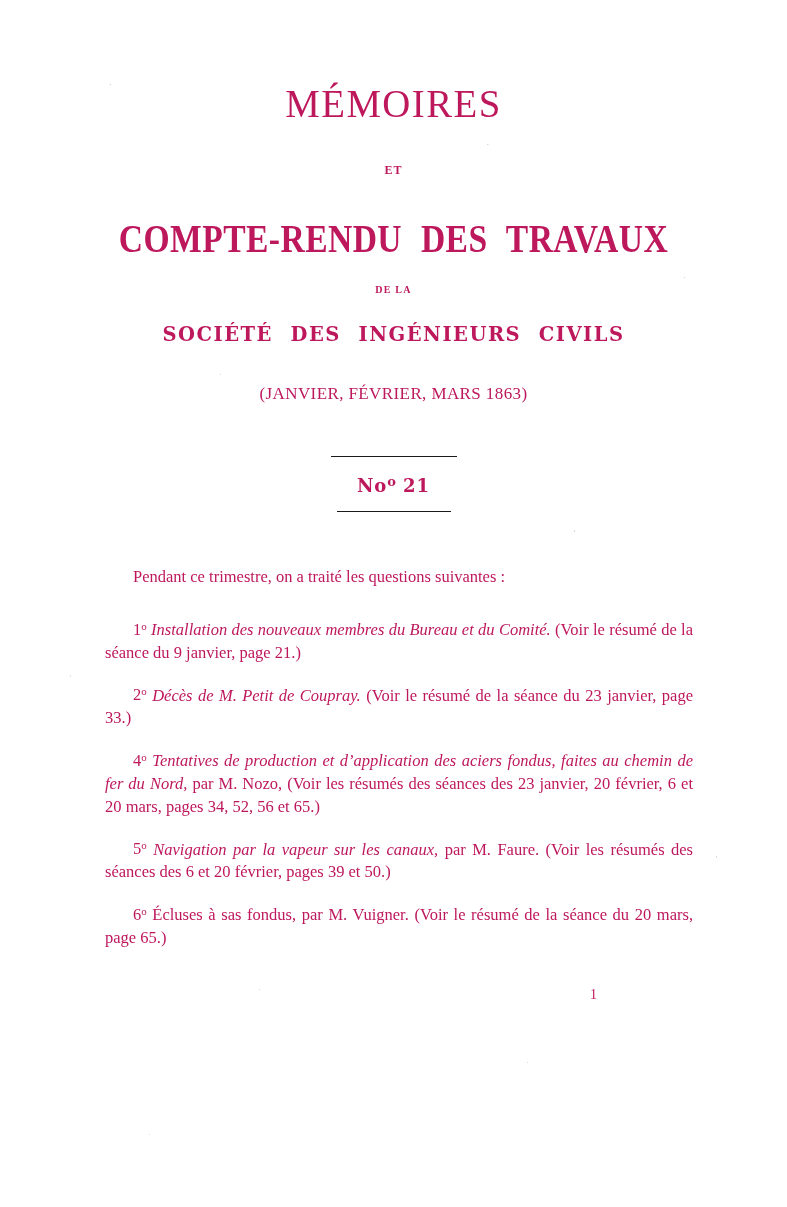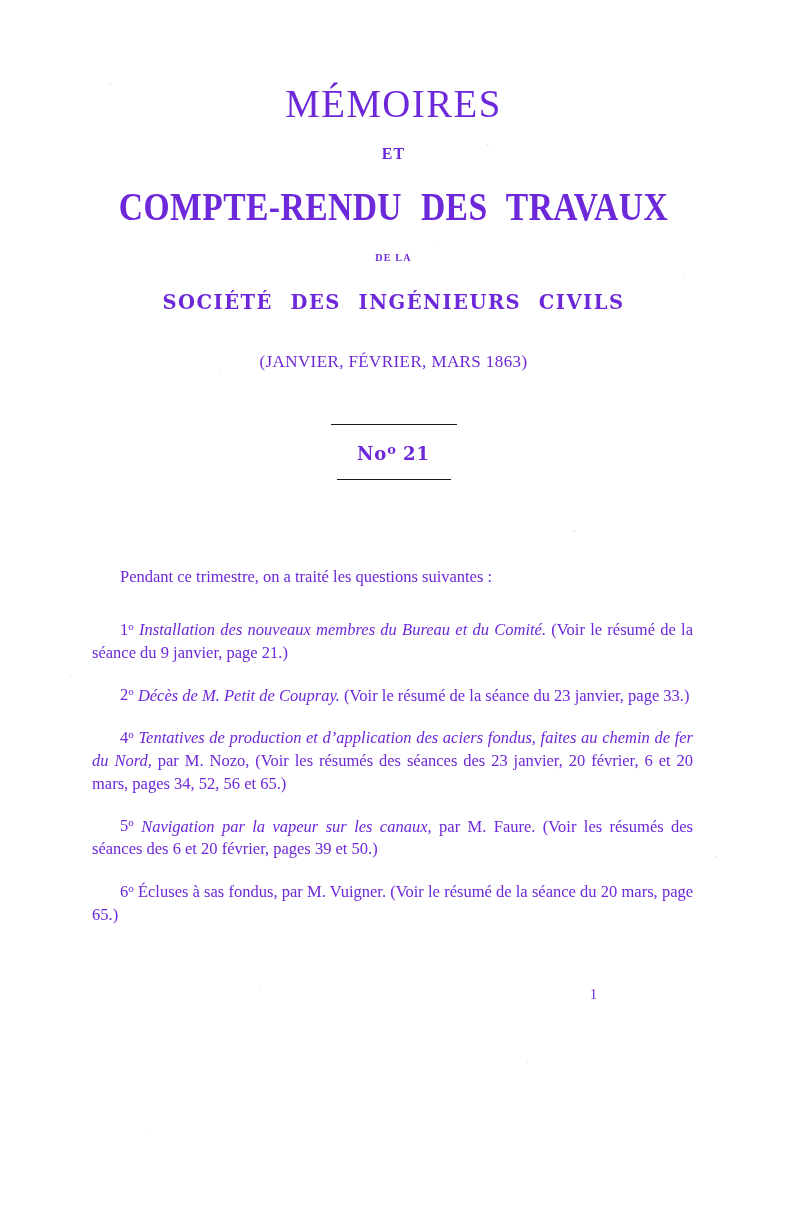--- a/index.html
+++ b/index.html
@@ -8,21 +8,21 @@
     padding: 0;
     background: #ffffff;
   }
 
   .page {
     position: relative;
     width: 787px;
     height: 1207px;
     margin: 0 auto;
     background: #ffffff;
-    color: #6d28d9;
+    color: #be185d;
     overflow: hidden;
     font-family: "Liberation Serif", "DejaVu Serif", serif;
     -webkit-font-smoothing: antialiased;
   }
 
   
   .scan-noise {
     position: absolute;
     inset: 0;
     pointer-events: none;
@@ -50,23 +50,23 @@
     margin: 0;
     padding-top: 84px;
     font-size: 40px;
     font-weight: 400;
     line-height: 1;
     letter-spacing: 1.5px;
     transform: scaleX(.97);
   }
 
   .title-et {
-    margin: 0;
+    margin: 18px;
     padding-top: 22px;
-    font-size: 16px;
+    font-size: 12px;
     font-weight: 700;
     letter-spacing: 1px;
     line-height: 1;
   }
 
   .title-compte-rendu {
     margin: 0;
     padding-top: 25px;
     font-size: 40px;
     font-weight: 700;
@@ -135,21 +135,21 @@
   .issue-number .ord {
     font-size: 13px;
     vertical-align: .45em;
     letter-spacing: 0;
   }
   .issue-number .num { margin-left: 7px; }
 
   
   .body-text {
     position: absolute;
-    left: 92px;
+    left: 105px;
     right: 94px;
     top: 565px;
     font-size: 16.5px;
     line-height: 23px;
     text-align: justify;
   }
 
   .lede {
     margin: 0 0 26px;
     text-indent: 28px;

